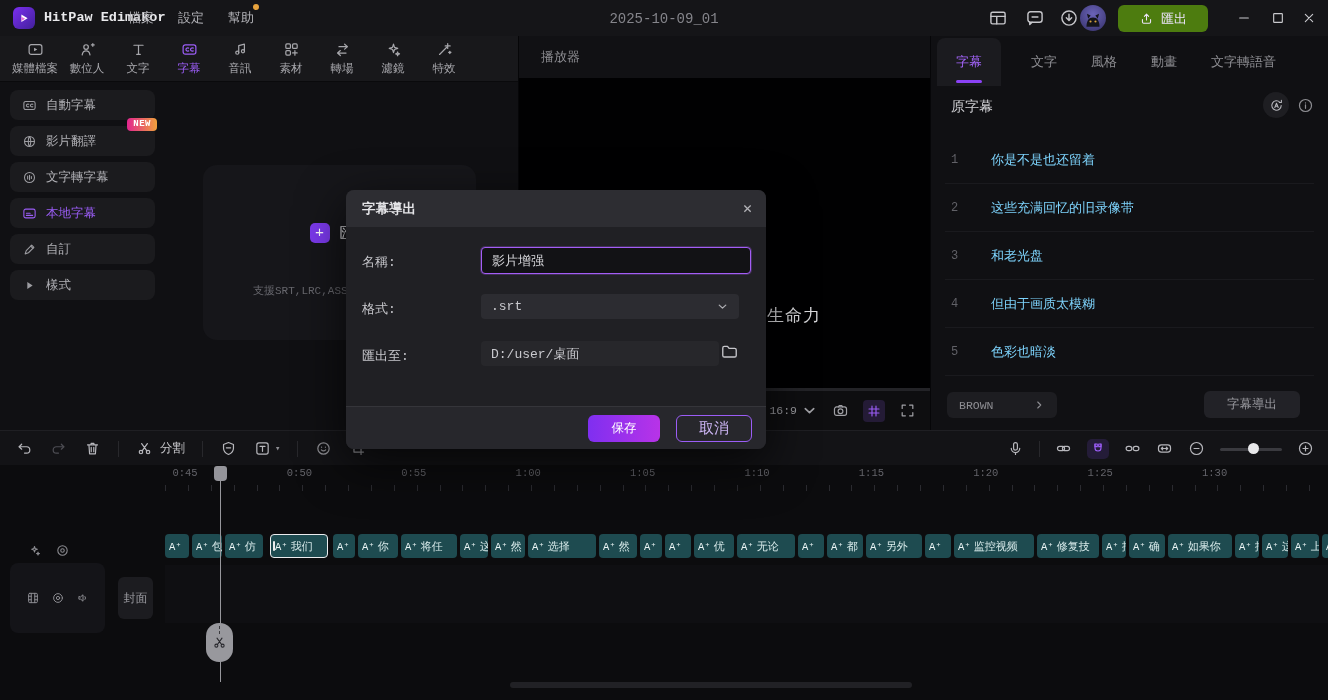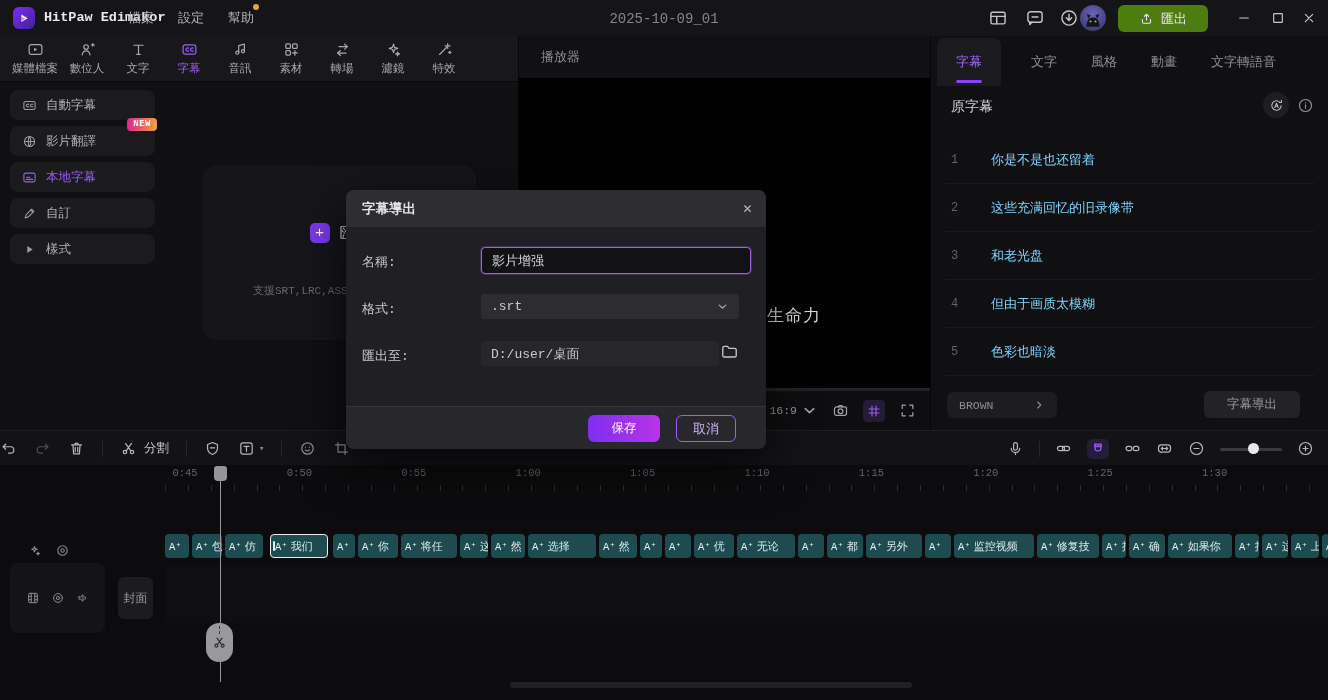--- a/index.html
+++ b/index.html
@@ -78,21 +78,21 @@
   .subrow .txt{color:#7dd3fc;font-size:13px;padding-left:14px;}
   .brown-btn{position:absolute;left:16px;top:356px;width:110px;height:26px;background:#1d1d21;border-radius:6px;
              display:flex;align-items:center;justify-content:space-between;padding:0 12px;box-sizing:border-box;color:#8d8d92;font-size:11.5px;}
   .brown-btn .ic{font-size:12px;}
   .rexport-btn{position:absolute;right:28px;top:355px;width:96px;height:27px;background:#222227;border-radius:6px;
              display:flex;align-items:center;justify-content:center;color:#9a9aa0;font-size:12.5px;}
 
   
   .ttoolbar{position:absolute;left:0;top:430px;width:1328px;height:35px;background:#131316;border-top:1px solid #1f1f23;
             display:flex;align-items:center;}
-  .tt-left{position:absolute;left:0;display:flex;align-items:flex-end;gap:17px;}
+  .tt-left{position:absolute;left:16px;display:flex;align-items:flex-end;gap:17px;}
   .tt-right{position:absolute;right:14px;display:flex;align-items:center;gap:15px;}
   .tt-ic{font-size:17px;color:#b7b7bc;}
   .tt-ic.dim{color:#4e4e54;}
   .tt-ic.half{color:#8d8d92;}
   .vdiv{width:1px;height:16px;background:#28282c;}
   .split{display:flex;align-items:center;gap:7px;color:#c7c7cb;font-size:12.5px;}
   .tdrop{display:flex;align-items:center;gap:4px;}
   .tdrop .chev{font-size:9px;color:#8d8d92;}
   .magnet-btn{background:#241c38;border-radius:5px;padding:2px 3px;color:#9b5df6;font-size:16px;}
   .zoom-slider{position:relative;width:62px;height:12px;}
@@ -134,22 +134,22 @@
               display:flex;align-items:center;padding-left:10px;color:#d8d8dc;box-shadow:0 0 0 1px rgba(163,93,245,.25);}
   .fmt-select{position:absolute;left:135px;top:104px;width:258px;height:25px;background:#2c2c31;border-radius:4px;
               display:flex;align-items:center;justify-content:space-between;padding:0 10px;box-sizing:border-box;color:#c9c9ce;}
   .fmt-select .ic{font-size:13px;color:#aeaeb3;}
   .path-input{position:absolute;left:135px;top:151px;width:228px;height:25px;background:#27272b;border-radius:4px;
               display:flex;align-items:center;padding-left:10px;color:#c9c9ce;}
   .folder-btn{position:absolute;left:374px;top:152px;font-size:19px;color:#c6c6cb;}
   .dlg-foot{position:absolute;left:0;right:0;top:216px;height:43px;background:#27272c;border-top:1px solid #35353a;}
   .save-btn{position:absolute;left:242px;top:8px;width:72px;height:27px;border-radius:6px;color:#fff;font-size:12.5px;
             background:linear-gradient(90deg,#7f2ff0,#b833e8);display:flex;align-items:center;justify-content:center;}
-  .cancel-btn{position:absolute;left:330px;top:8px;width:60px;height:27px;border-radius:6px;border:1px solid #9b5df6;box-sizing:border-box;
-            color:#cdb6f5;font-size:13px;display:flex;align-items:center;justify-content:center;background:transparent;}
+  .cancel-btn{position:absolute;left:330px;top:8px;width:76px;height:27px;border-radius:6px;border:1px solid #9b5df6;box-sizing:border-box;
+            color:#cdb6f5;font-size:15px;display:flex;align-items:center;justify-content:center;background:transparent;}
 </style>
 </head>
 <body>
 
 <div class="app">
 
   <div class="titlebar">
     <div class="logo">
       <svg viewBox="0 0 24 24" width="15" height="15">
           <path d="M7 5.5l10 6-10 6z" fill="#fff"></path>
@@ -316,20 +316,29 @@
         </div>
         <div class="side-item">
           <span class="ic">
             <svg viewBox="0 0 24 24" fill="none" stroke="currentColor" stroke-width="1.7" stroke-linecap="round" stroke-linejoin="round">
               <circle cx="12" cy="12" r="8"></circle>
               <path d="M4 12h16M12 4c2.7 2.6 2.7 13.4 0 16-2.7-2.6-2.7-13.4 0-16z"></path>
             </svg>
           </span>
           <span>影片翻譯</span>
           <span class="new-badge">NEW</span>
+        </div>
+        <div class="side-item">
+          <span class="ic">
+            <svg viewBox="0 0 24 24" fill="none" stroke="currentColor" stroke-width="1.7" stroke-linecap="round" stroke-linejoin="round">
+              <circle cx="12" cy="12" r="8"></circle>
+              <path d="M9 9.8v4.4M12 8.3v7.4M15 10.3v3.4"></path>
+            </svg>
+          </span>
+          <span>文字轉字幕</span>
         </div>
         <div class="side-item active">
           <span class="ic">
             <svg viewBox="0 0 24 24" fill="none" stroke="currentColor" stroke-width="1.7" stroke-linecap="round" stroke-linejoin="round">
               <rect x="3" y="5" width="18" height="14" rx="3"></rect>
               <path d="M7 11.5h6M7 15h10"></path>
             </svg>
           </span>
           <span>本地字幕</span>
         </div>

